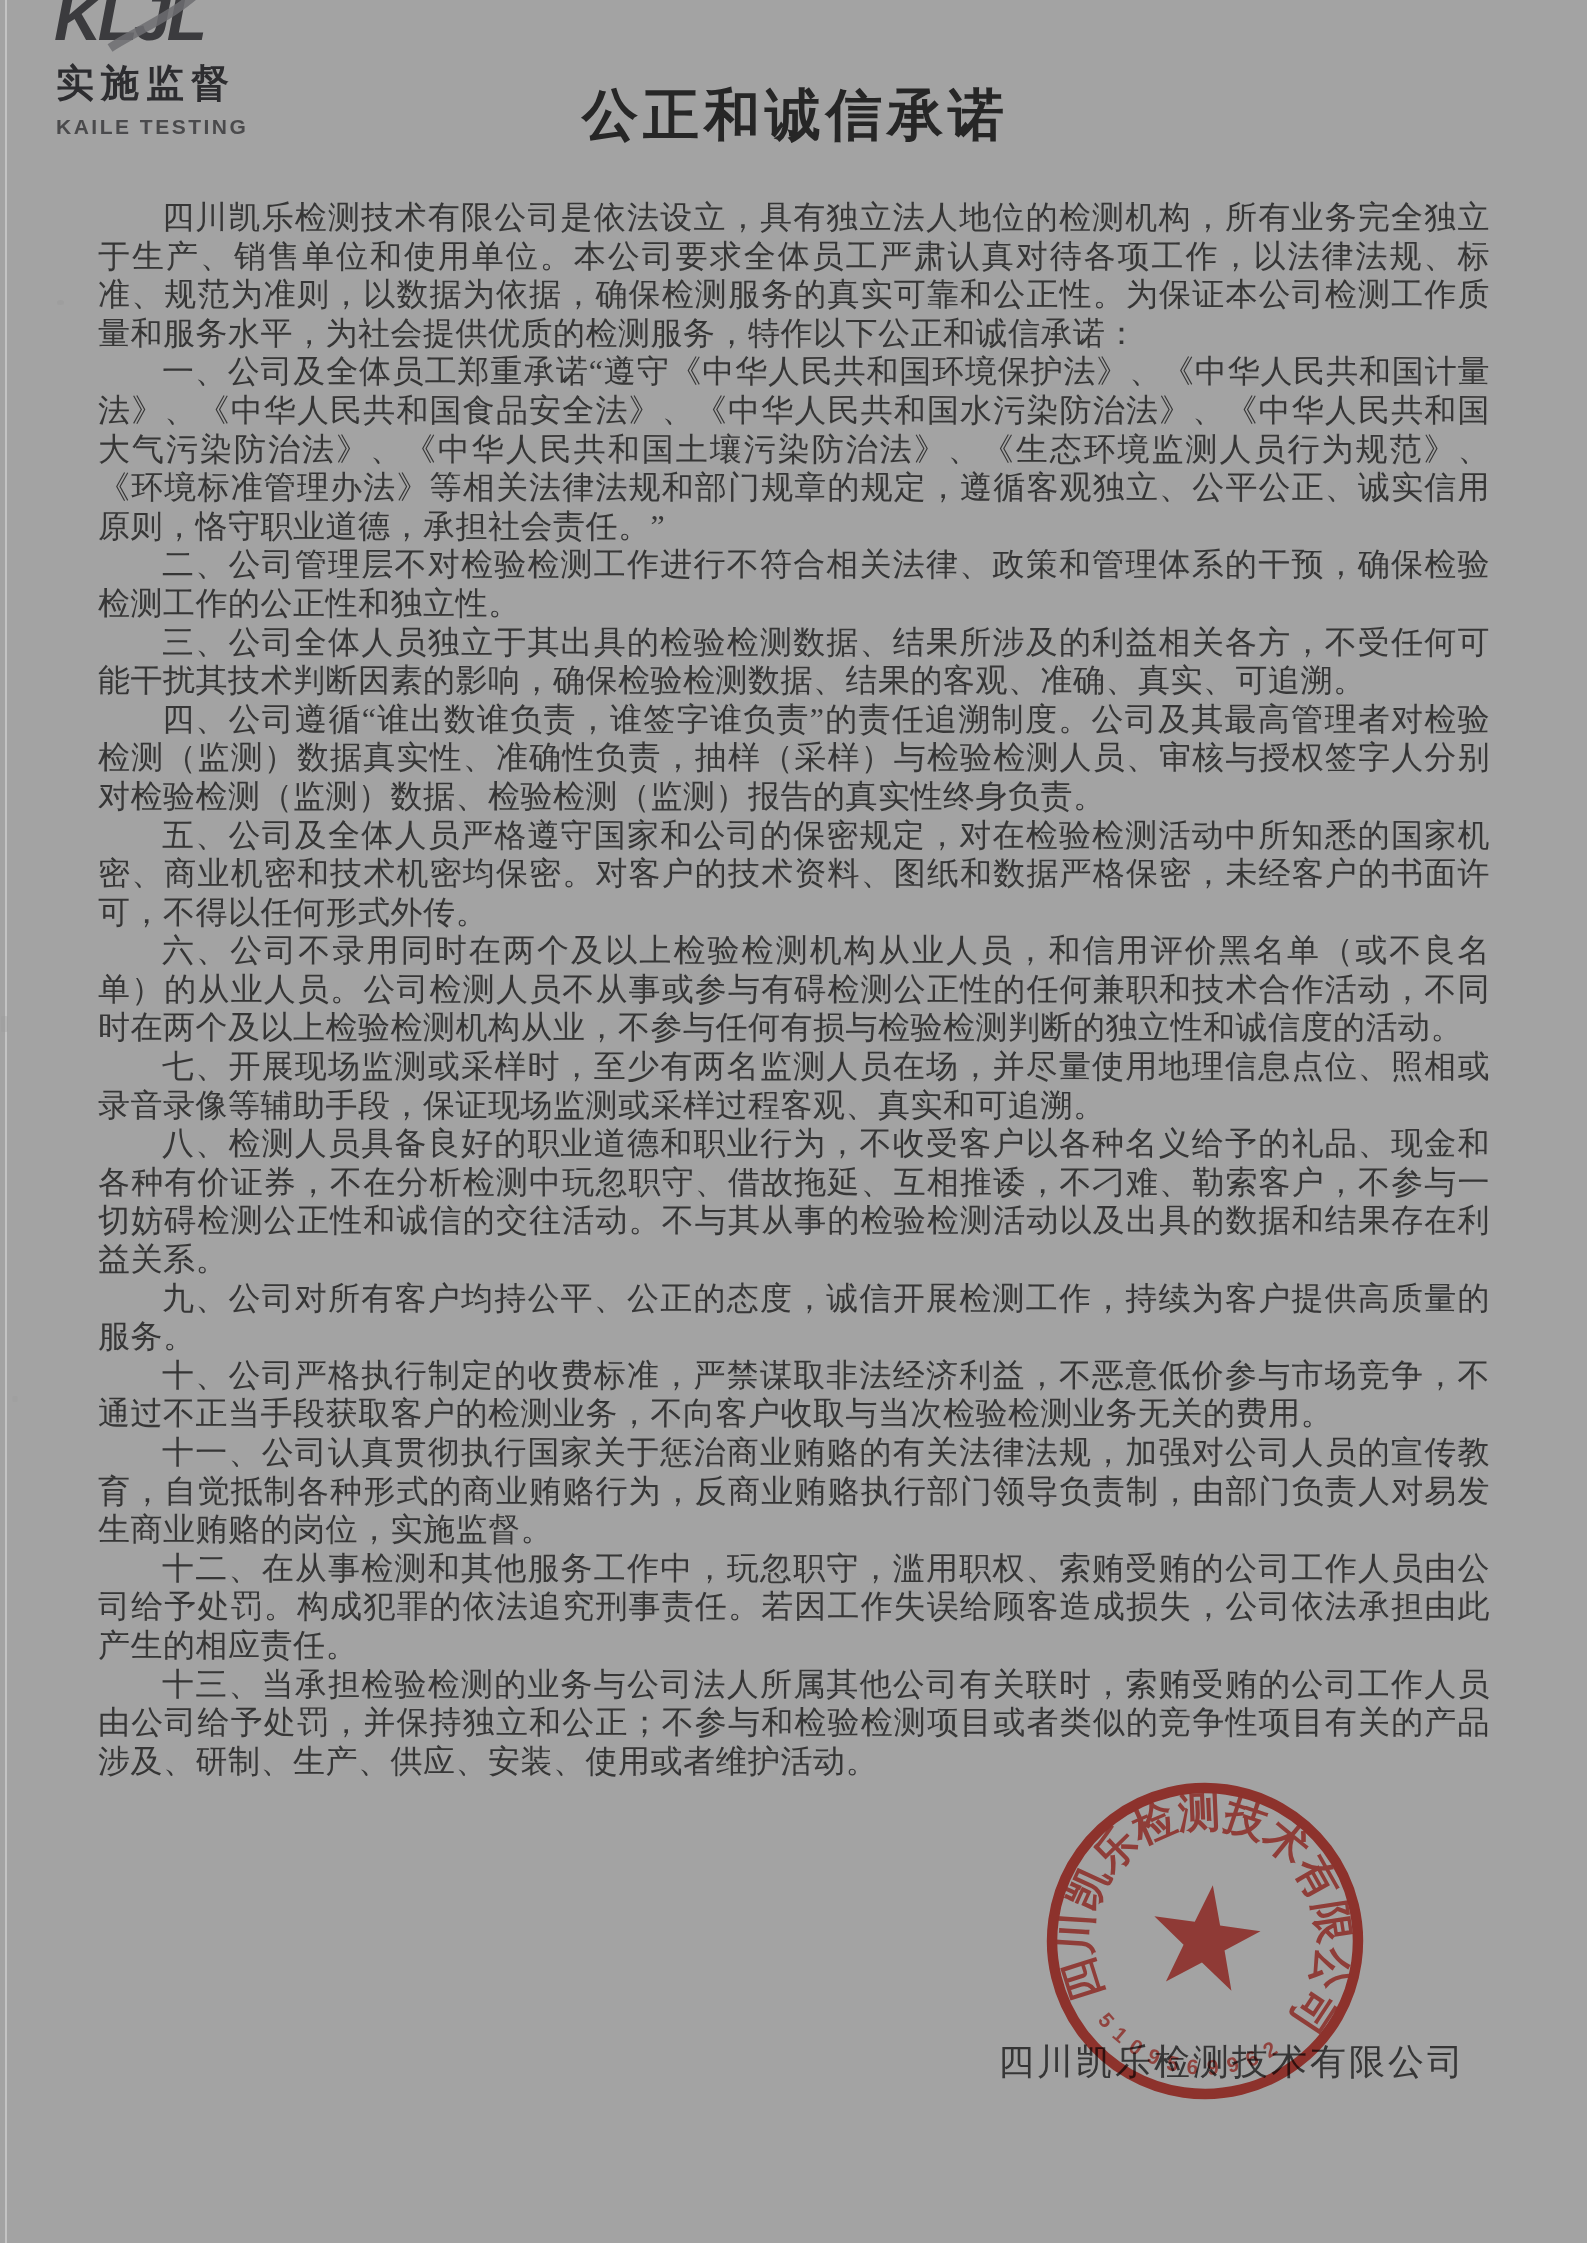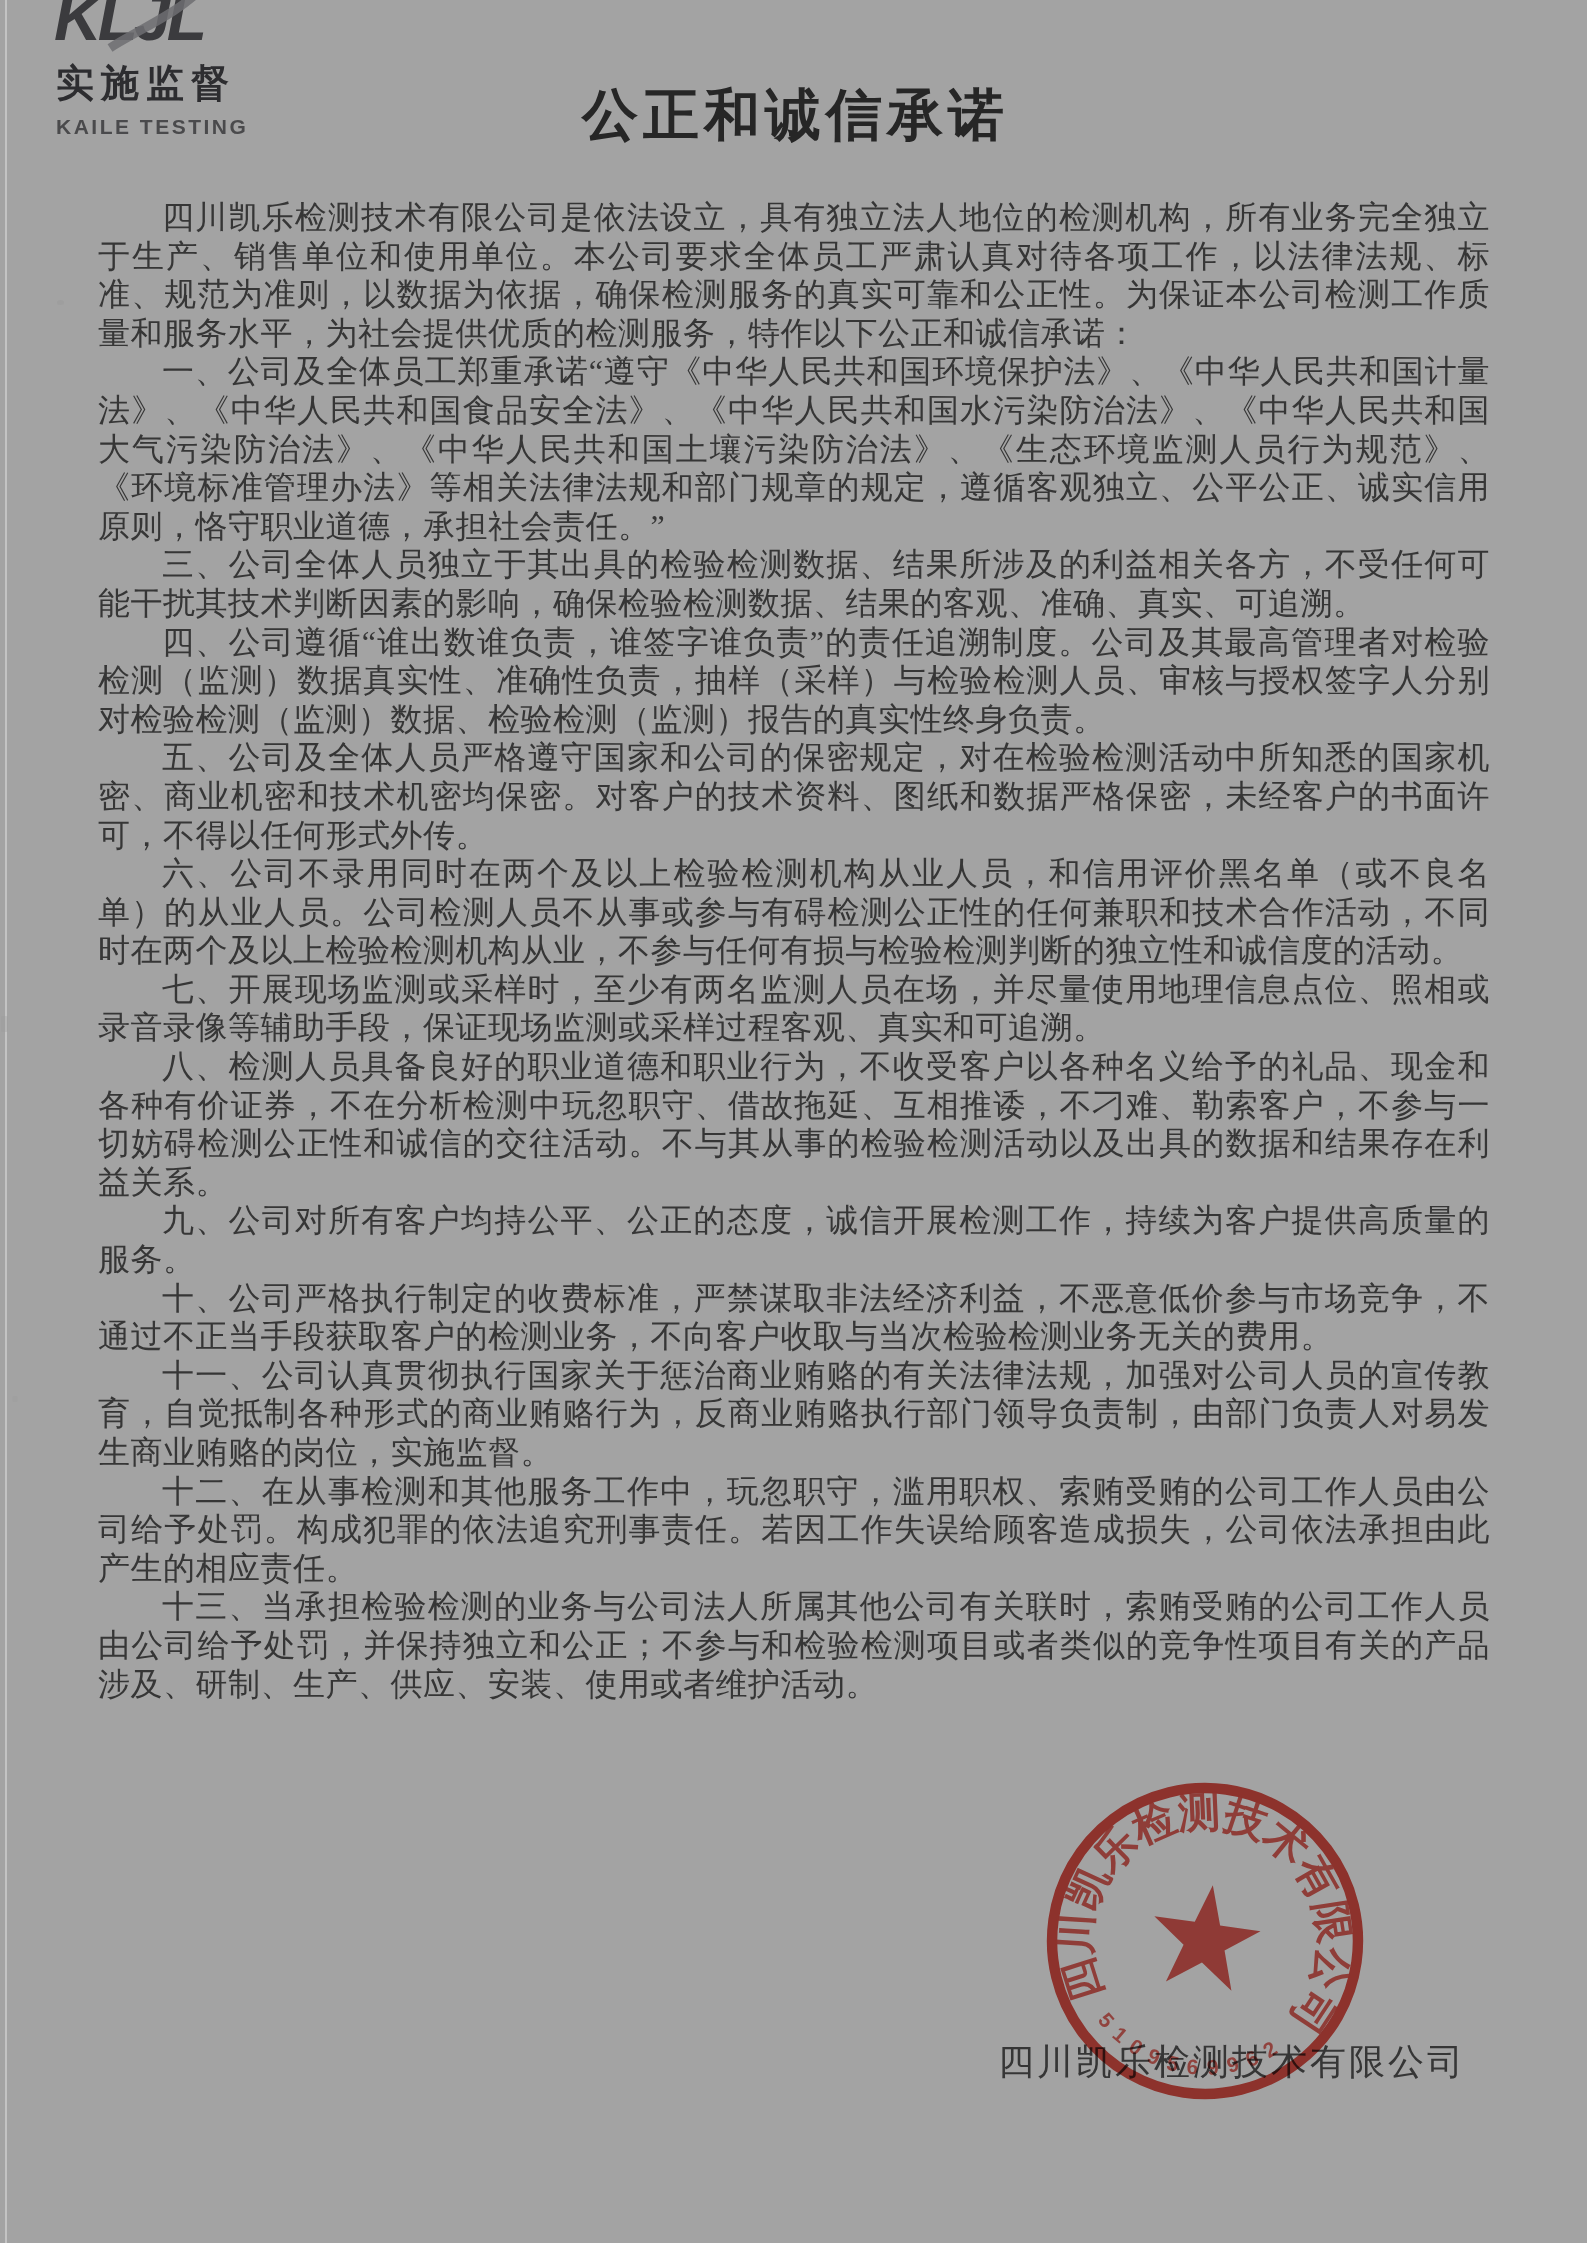--- a/index.html
+++ b/index.html
@@ -100,20 +100,21 @@
     </svg>
     <div class="logo-cn">实施监督</div>
     <div class="logo-en">KAILE TESTING</div>
   </div>
 
   <h1 class="title">公正和诚信承诺</h1>
 
   <div class="body-text">
     <p>四川凯乐检测技术有限公司是依法设立，具有独立法人地位的检测机构，所有业务完全独立于生产、销售单位和使用单位。本公司要求全体员工严肃认真对待各项工作，以法律法规、标准、规范为准则，以数据为依据，确保检测服务的真实可靠和公正性。为保证本公司检测工作质量和服务水平，为社会提供优质的检测服务，特作以下公正和诚信承诺：</p>
     <p>一、公司及全体员工郑重承诺“遵守《中华人民共和国环境保护法》、《中华人民共和国计量法》、《中华人民共和国食品安全法》、《中华人民共和国水污染防治法》、《中华人民共和国大气污染防治法》、《中华人民共和国土壤污染防治法》、《生态环境监测人员行为规范》、《环境标准管理办法》等相关法律法规和部门规章的规定，遵循客观独立、公平公正、诚实信用原则，恪守职业道德，承担社会责任。”</p>
+    <p>二、公司管理层不对检验检测工作进行不符合相关法律、政策和管理体系的干预，确保检验检测工作的公正性和独立性。</p>
     <p>三、公司全体人员独立于其出具的检验检测数据、结果所涉及的利益相关各方，不受任何可能干扰其技术判断因素的影响，确保检验检测数据、结果的客观、准确、真实、可追溯。</p>
     <p>四、公司遵循“谁出数谁负责，谁签字谁负责”的责任追溯制度。公司及其最高管理者对检验检测（监测）数据真实性、准确性负责，抽样（采样）与检验检测人员、审核与授权签字人分别对检验检测（监测）数据、检验检测（监测）报告的真实性终身负责。</p>
     <p>五、公司及全体人员严格遵守国家和公司的保密规定，对在检验检测活动中所知悉的国家机密、商业机密和技术机密均保密。对客户的技术资料、图纸和数据严格保密，未经客户的书面许可，不得以任何形式外传。</p>
     <p>六、公司不录用同时在两个及以上检验检测机构从业人员，和信用评价黑名单（或不良名单）的从业人员。公司检测人员不从事或参与有碍检测公正性的任何兼职和技术合作活动，不同时在两个及以上检验检测机构从业，不参与任何有损与检验检测判断的独立性和诚信度的活动。</p>
     <p>七、开展现场监测或采样时，至少有两名监测人员在场，并尽量使用地理信息点位、照相或录音录像等辅助手段，保证现场监测或采样过程客观、真实和可追溯。</p>
     <p>八、检测人员具备良好的职业道德和职业行为，不收受客户以各种名义给予的礼品、现金和各种有价证券，不在分析检测中玩忽职守、借故拖延、互相推诿，不刁难、勒索客户，不参与一切妨碍检测公正性和诚信的交往活动。不与其从事的检验检测活动以及出具的数据和结果存在利益关系。</p>
     <p>九、公司对所有客户均持公平、公正的态度，诚信开展检测工作，持续为客户提供高质量的服务。</p>
     <p>十、公司严格执行制定的收费标准，严禁谋取非法经济利益，不恶意低价参与市场竞争，不通过不正当手段获取客户的检测业务，不向客户收取与当次检验检测业务无关的费用。</p>
     <p>十一、公司认真贯彻执行国家关于惩治商业贿赂的有关法律法规，加强对公司人员的宣传教育，自觉抵制各种形式的商业贿赂行为，反商业贿赂执行部门领导负责制，由部门负责人对易发生商业贿赂的岗位，实施监督。</p>
     <p>十二、在从事检测和其他服务工作中，玩忽职守，滥用职权、索贿受贿的公司工作人员由公司给予处罚。构成犯罪的依法追究刑事责任。若因工作失误给顾客造成损失，公司依法承担由此产生的相应责任。</p>

